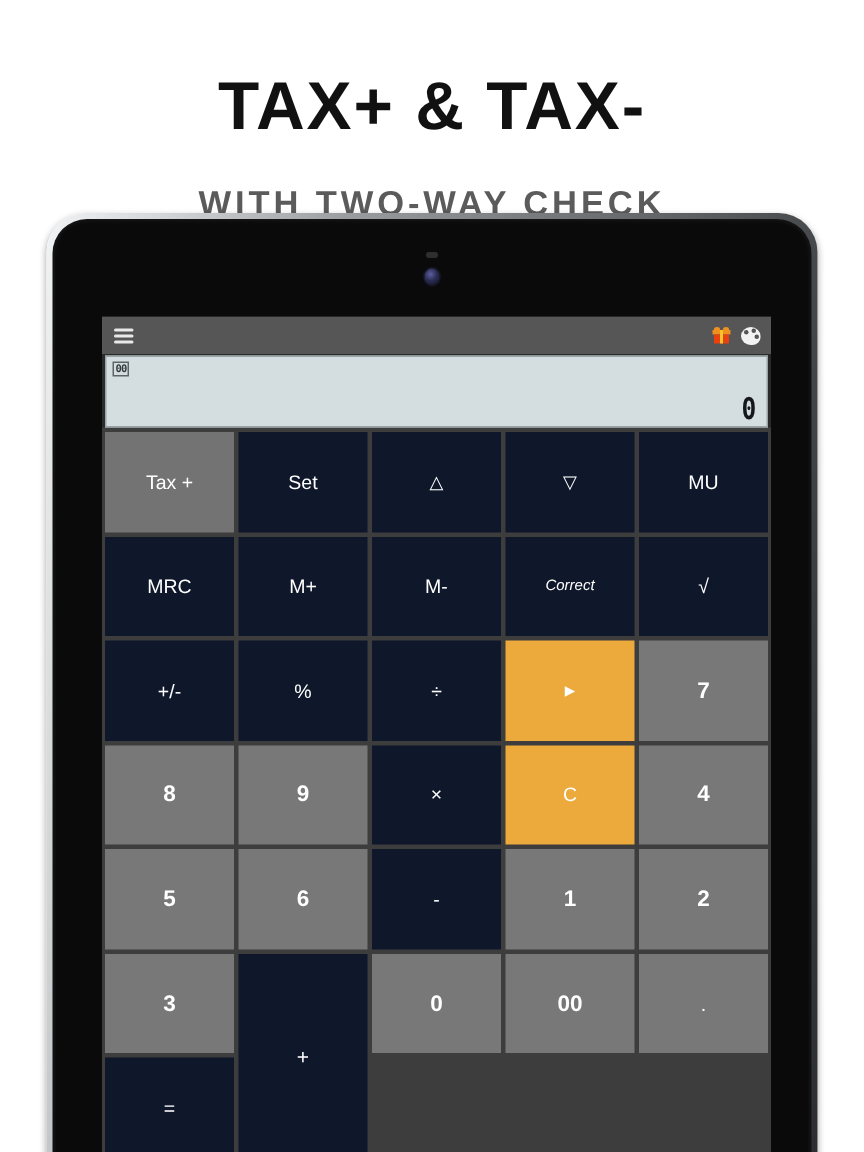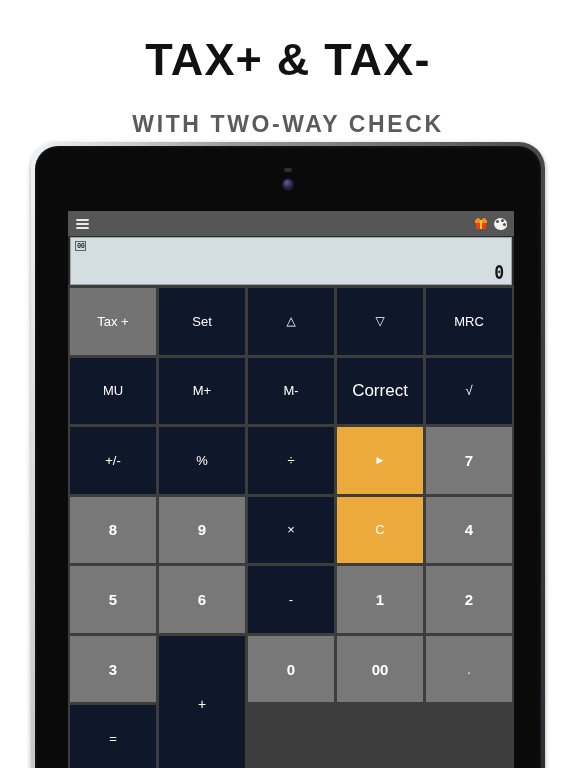--- a/index.html
+++ b/index.html
@@ -18,21 +18,21 @@
   
   .headline-block {
     position: absolute;
     top: 0;
     left: 0;
     width: 576px;
     height: 140px;
     text-align: center;
   }
   .headline {
-    margin: 5px;
+    margin: 16px;
     padding-top: 29px;
     font-size: 45px;
     line-height: 52px;
     font-weight: bold;
     color: #111111;
     letter-spacing: 1.2px;
     font-family: "Liberation Sans", sans-serif;
   }
   .subheadline {
     margin: 17px;
@@ -253,21 +253,21 @@
     cursor: pointer;
     overflow: hidden;
     text-align: center;
   }
   .key.green  { background: #737373; }
   .key.blue   { background: #0f172a; }
   .key.orange { background: #eca93c; }
   .key.gray   { background: #787878; }
 
   .key.digit { font-size: 15px; font-weight: bold; }
-  .key.small { font-size: 17px; }
+  .key.small { font-size: 10px; font-style: italic; }
   .key.tri   { font-size: 12px; }
   .key.plus-big { grid-row: span 2; font-size: 14px; }
   .key.arrow-play { font-size: 9px; }
   .key.eq { font-size: 13px; }
 </style>
 </head>
 <body>
 
 <div class="headline-block">
   <div class="headline">TAX+ &amp; TAX-</div>
@@ -308,22 +308,22 @@
       <div class="display">
         <div class="display-flag">00</div>
         <div class="display-value">0</div>
       </div>
 
       <div class="keypad">
           <div class="key green">Tax +</div>
           <div class="key blue">Set</div>
           <div class="key blue tri">△</div>
           <div class="key blue tri">▽</div>
+          <div class="key blue">MU</div>
           <div class="key blue">MRC</div>
-          <div class="key blue">MU</div>
           <div class="key blue">M+</div>
           <div class="key blue">M-</div>
           <div class="key blue small">Correct</div>
           <div class="key blue">√</div>
           <div class="key blue">+/-</div>
           <div class="key blue">%</div>
           <div class="key blue">÷</div>
           <div class="key orange arrow-play">▶</div>
           <div class="key gray digit">7</div>
           <div class="key gray digit">8</div>

